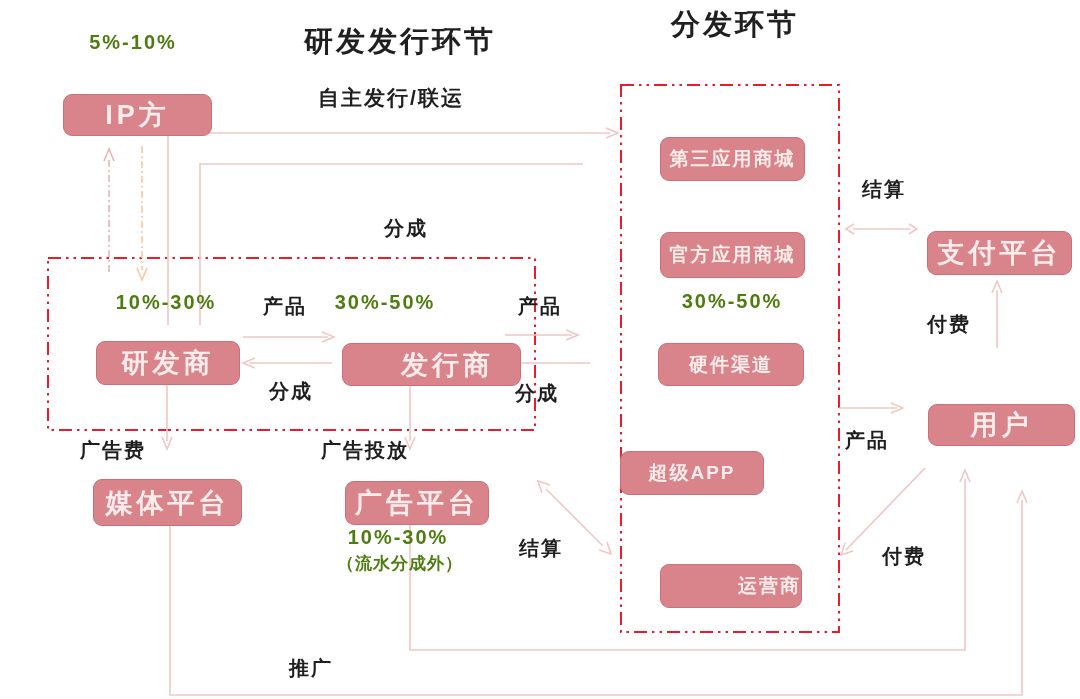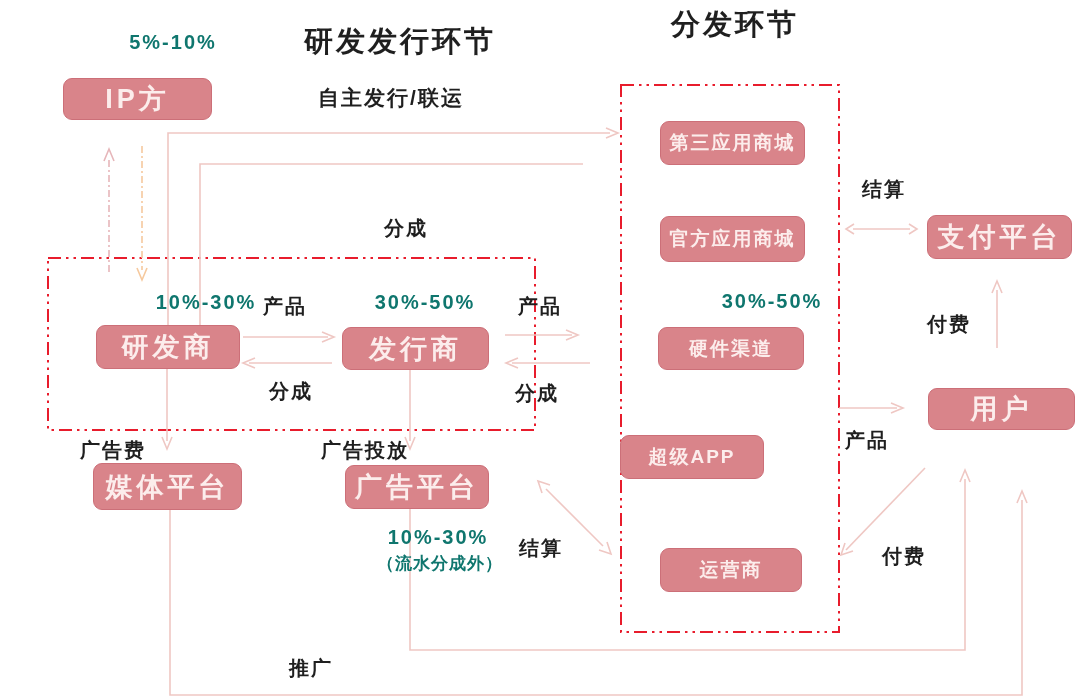--- a/index.html
+++ b/index.html
@@ -2,26 +2,26 @@
 <html><head>
 <meta charset="utf-8">
 <style>
   html,body{margin:0;padding:0;background:#fff;}
   .stage{position:relative;width:1080px;height:699px;background:#ffffff;overflow:hidden;
          font-family:"Liberation Sans",sans-serif;}
   .layer{position:absolute;left:0;top:0;width:1080px;height:699px;}
   .node{position:absolute;display:flex;align-items:center;justify-content:center;
         background:#d9848a;border:1px solid #cc6f78;border-radius:9px;
         color:#fcedec;font-weight:bold;letter-spacing:4px;z-index:2;
-        font-family:"Liberation Sans",sans-serif;}
+        font-family:"Liberation Sans",sans-serif;margin-top:16px;}
   .node-lg{font-size:27px;}
   .node-sm{font-size:19px;letter-spacing:2px;}
   .lbl{position:absolute;transform:translateX(-50%);white-space:nowrap;z-index:3;
        font-weight:bold;color:#1f1f1f;font-size:20px;letter-spacing:2px;}
-  .gray{color:#0f766e;margin-left:40px;}
+  .gray{color:#4d7c0f;}
   .title{font-size:29px;letter-spacing:3px;}
   .sub{font-size:21px;letter-spacing:2px;}
   .note{font-size:17px;letter-spacing:1px;}
   svg{display:block;}
 </style>
 </head>
 <body>
 
 <div class="stage">
 
@@ -82,36 +82,36 @@
       <polyline points="137,268 142,280 147,268" stroke="#f6c99e" stroke-width="1.6"></polyline>
     </g>
   </svg>
 
   <div class="node node-lg" style="left:63px;top:78px;width:147px;height:40px;">
       <span>IP方</span>
     </div>
   <div class="node node-lg" style="left:96px;top:325px;width:142px;height:42px;">
       <span>研发商</span>
     </div>
-  <div class="node node-lg" style="left:342px;top:327px;width:145px;height:41px;">
+  <div class="node node-lg" style="left:342px;top:327px;width:145px;height:41px;padding-left:32px;">
       <span>发行商</span>
     </div>
   <div class="node node-sm" style="left:660px;top:121px;width:143px;height:42px;">
       <span>第三应用商城</span>
     </div>
   <div class="node node-sm" style="left:660px;top:216px;width:143px;height:44px;">
       <span>官方应用商城</span>
     </div>
   <div class="node node-sm" style="left:658px;top:327px;width:144px;height:41px;">
       <span>硬件渠道</span>
     </div>
   <div class="node node-sm" style="left:620px;top:435px;width:142px;height:42px;">
       <span>超级APP</span>
     </div>
-  <div class="node node-sm" style="left:660px;top:548px;width:140px;height:42px;">
+  <div class="node node-sm" style="left:660px;top:548px;width:140px;height:42px;justify-content:flex-end;">
       <span>运营商</span>
     </div>
   <div class="node node-lg" style="left:927px;top:215px;width:143px;height:42px;text-align:center;">
       <span>支付平台</span>
     </div>
   <div class="node node-lg" style="left:928px;top:388px;width:145px;height:40px;">
       <span>用户</span>
     </div>
   <div class="node node-lg" style="left:93px;top:463px;width:147px;height:45px;">
       <span>媒体平台</span>

